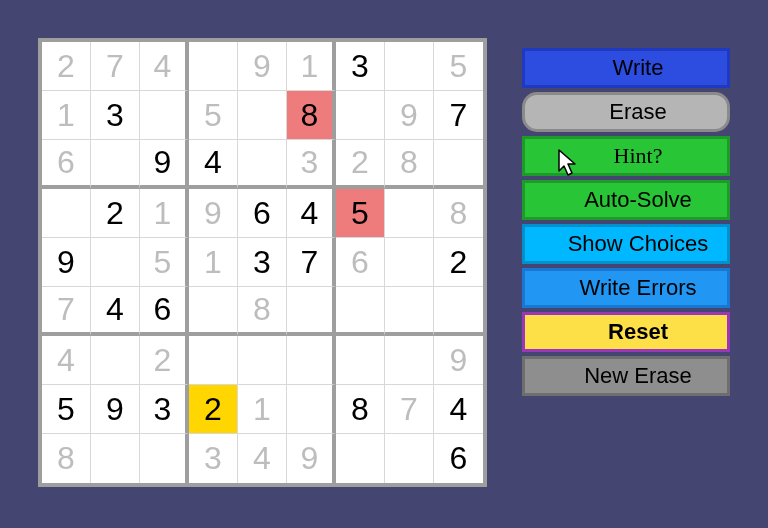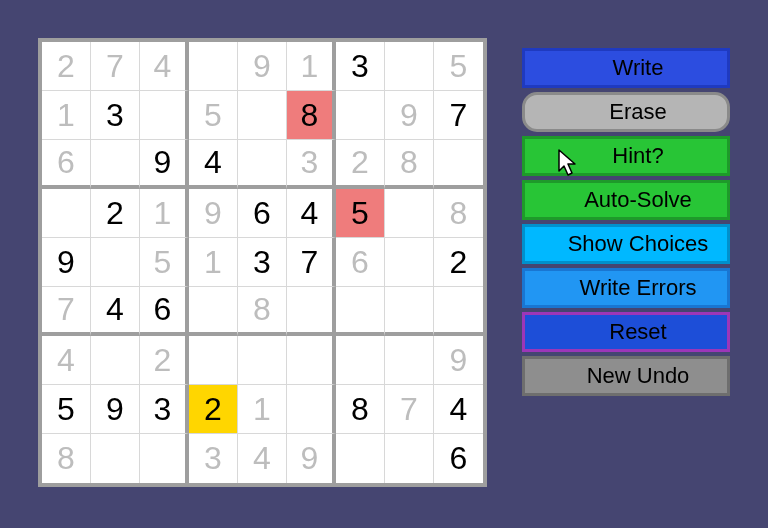--- a/index.html
+++ b/index.html
@@ -162,23 +162,23 @@
       <div class="cell hint br3 lastrow">9</div>
       <div class="cell hint lastrow"></div>
       <div class="cell hint lastrow"></div>
       <div class="cell bold lastcol lastrow">6</div>
     </div>
 </div>
 
 <div class="buttons" id="buttons">
     <div class="btn" style="background: rgb(44, 77, 224); border-color: rgb(31, 58, 192);">Write</div>
     <div class="btn" style="background: rgb(181, 181, 181); border-color: rgb(138, 138, 138); border-radius: 15px;">Erase</div>
-    <div class="btn" style="background: rgb(40, 197, 54); border-color: rgb(30, 154, 42);">Hint?</div>
+    <div class="btn" style="background: rgb(40, 197, 54); border-color: rgb(30, 154, 42); font-family: Liberation Serif, serif;">Hint?</div>
     <div class="btn" style="background: rgb(40, 197, 54); border-color: rgb(30, 154, 42); text-align: center;">Auto-Solve</div>
     <div class="btn" style="background: rgb(0, 184, 255); border-color: rgb(0, 144, 204); text-align: right;">Show Choices</div>
     <div class="btn" style="background: rgb(33, 150, 243); border-color: rgb(25, 118, 210);">Write Errors</div>
-    <div class="btn" style="background: #1d4ed8; border-color: rgb(156, 54, 184);">Reset</div>
-    <div class="btn" style="background: rgb(142, 142, 142); border-color: rgb(110, 110, 110);">New Undo</div>
+    <div class="btn" style="background: #fde047; border-color: rgb(156, 54, 184); font-weight: bold;">Reset</div>
+    <div class="btn" style="background: rgb(142, 142, 142); border-color: rgb(110, 110, 110);">New Erase</div>
   </div>
 
 <svg class="cursor" viewBox="0 0 20 28">
   <path d="M1 1 L1 22 L6 17 L10 26 L14 24 L10 15 L17 15 Z" fill="#ffffff" stroke="#000000" stroke-width="1.5" stroke-linejoin="round"></path>
 </svg>
 
 </body></html>

